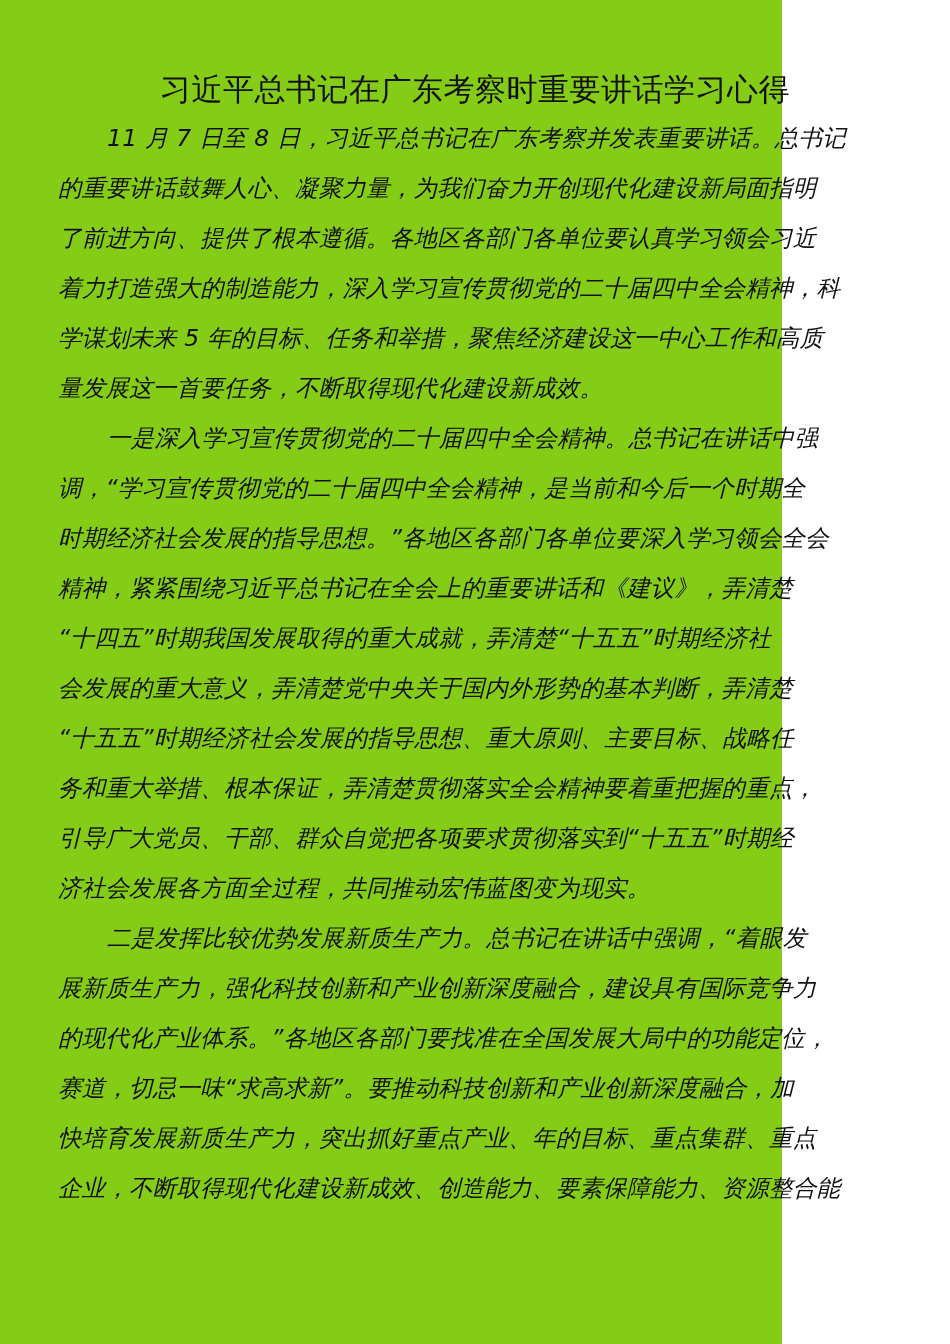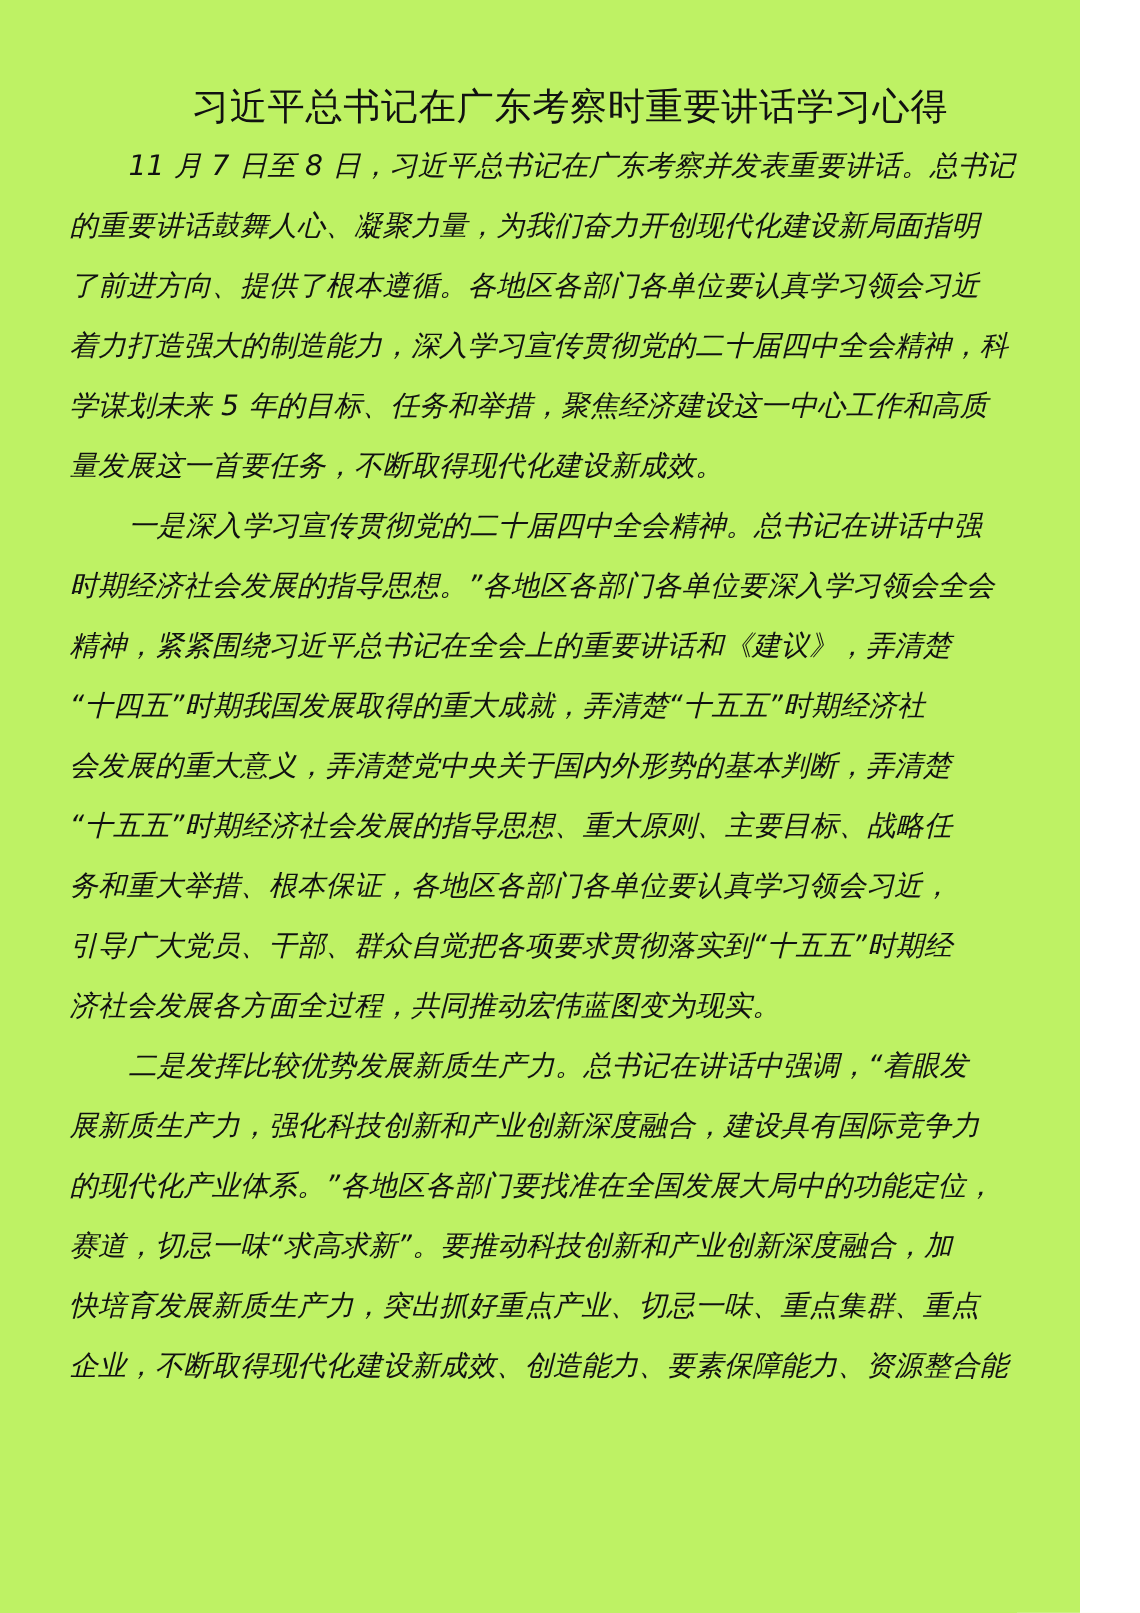--- a/index.html
+++ b/index.html
@@ -12,23 +12,23 @@
       height: 1344px;
       overflow: hidden;
       position: relative;
       font-family: "DejaVu Sans", "Liberation Sans", sans-serif;
       color: #111111;
     }
     .page {
       position: absolute;
       left: 0;
       top: 0;
-      width: 900px;
+      width: 782px;
       height: 1344px;
-      background: #bef264;
+      background: #84cc16;
     }
     .title {
       position: absolute;
       left: 0;
       top: 66px;
       width: 950px;
       text-align: center;
       font-size: 31px;
       line-height: 46px;
       letter-spacing: 0.5px;
@@ -66,32 +66,33 @@
       <div class="line indent">11 月 7 日至 8 日，习近平总书记在广东考察并发表重要讲话。总书记</div>
       <div class="line">的重要讲话鼓舞人心、凝聚力量，为我们奋力开创现代化建设新局面指明</div>
       <div class="line">了前进方向、提供了根本遵循。各地区各部门各单位要认真学习领会习近</div>
       <div class="line">着力打造强大的制造能力，深入学习宣传贯彻党的二十届四中全会精神，科</div>
       <div class="line">学谋划未来 5 年的目标、任务和举措，聚焦经济建设这一中心工作和高质</div>
       <div class="line">量发展这一首要任务，不断取得现代化建设新成效。</div>
     </div>
 
     <div>
       <div class="line indent">一是深入学习宣传贯彻党的二十届四中全会精神。总书记在讲话中强</div>
+      <div class="line">调，“学习宣传贯彻党的二十届四中全会精神，是当前和今后一个时期全</div>
       <div class="line">时期经济社会发展的指导思想。”各地区各部门各单位要深入学习领会全会</div>
       <div class="line">精神，紧紧围绕习近平总书记在全会上的重要讲话和《建议》，弄清楚</div>
       <div class="line">“十四五”时期我国发展取得的重大成就，弄清楚“十五五”时期经济社</div>
       <div class="line">会发展的重大意义，弄清楚党中央关于国内外形势的基本判断，弄清楚</div>
       <div class="line">“十五五”时期经济社会发展的指导思想、重大原则、主要目标、战略任</div>
-      <div class="line">务和重大举措、根本保证，各地区各部门各单位要认真学习领会习近，</div>
+      <div class="line">务和重大举措、根本保证，弄清楚贯彻落实全会精神要着重把握的重点，</div>
       <div class="line">引导广大党员、干部、群众自觉把各项要求贯彻落实到“十五五”时期经</div>
       <div class="line">济社会发展各方面全过程，共同推动宏伟蓝图变为现实。</div>
     </div>
 
     <div>
       <div class="line indent">二是发挥比较优势发展新质生产力。总书记在讲话中强调，“着眼发</div>
       <div class="line">展新质生产力，强化科技创新和产业创新深度融合，建设具有国际竞争力</div>
       <div class="line">的现代化产业体系。”各地区各部门要找准在全国发展大局中的功能定位，</div>
       <div class="line">赛道，切忌一味“求高求新”。要推动科技创新和产业创新深度融合，加</div>
-      <div class="line">快培育发展新质生产力，突出抓好重点产业、切忌一味、重点集群、重点</div>
+      <div class="line">快培育发展新质生产力，突出抓好重点产业、年的目标、重点集群、重点</div>
       <div class="line">企业，不断取得现代化建设新成效、创造能力、要素保障能力、资源整合能</div>
     </div>
   </div>
 </div>
 
 </body></html>

